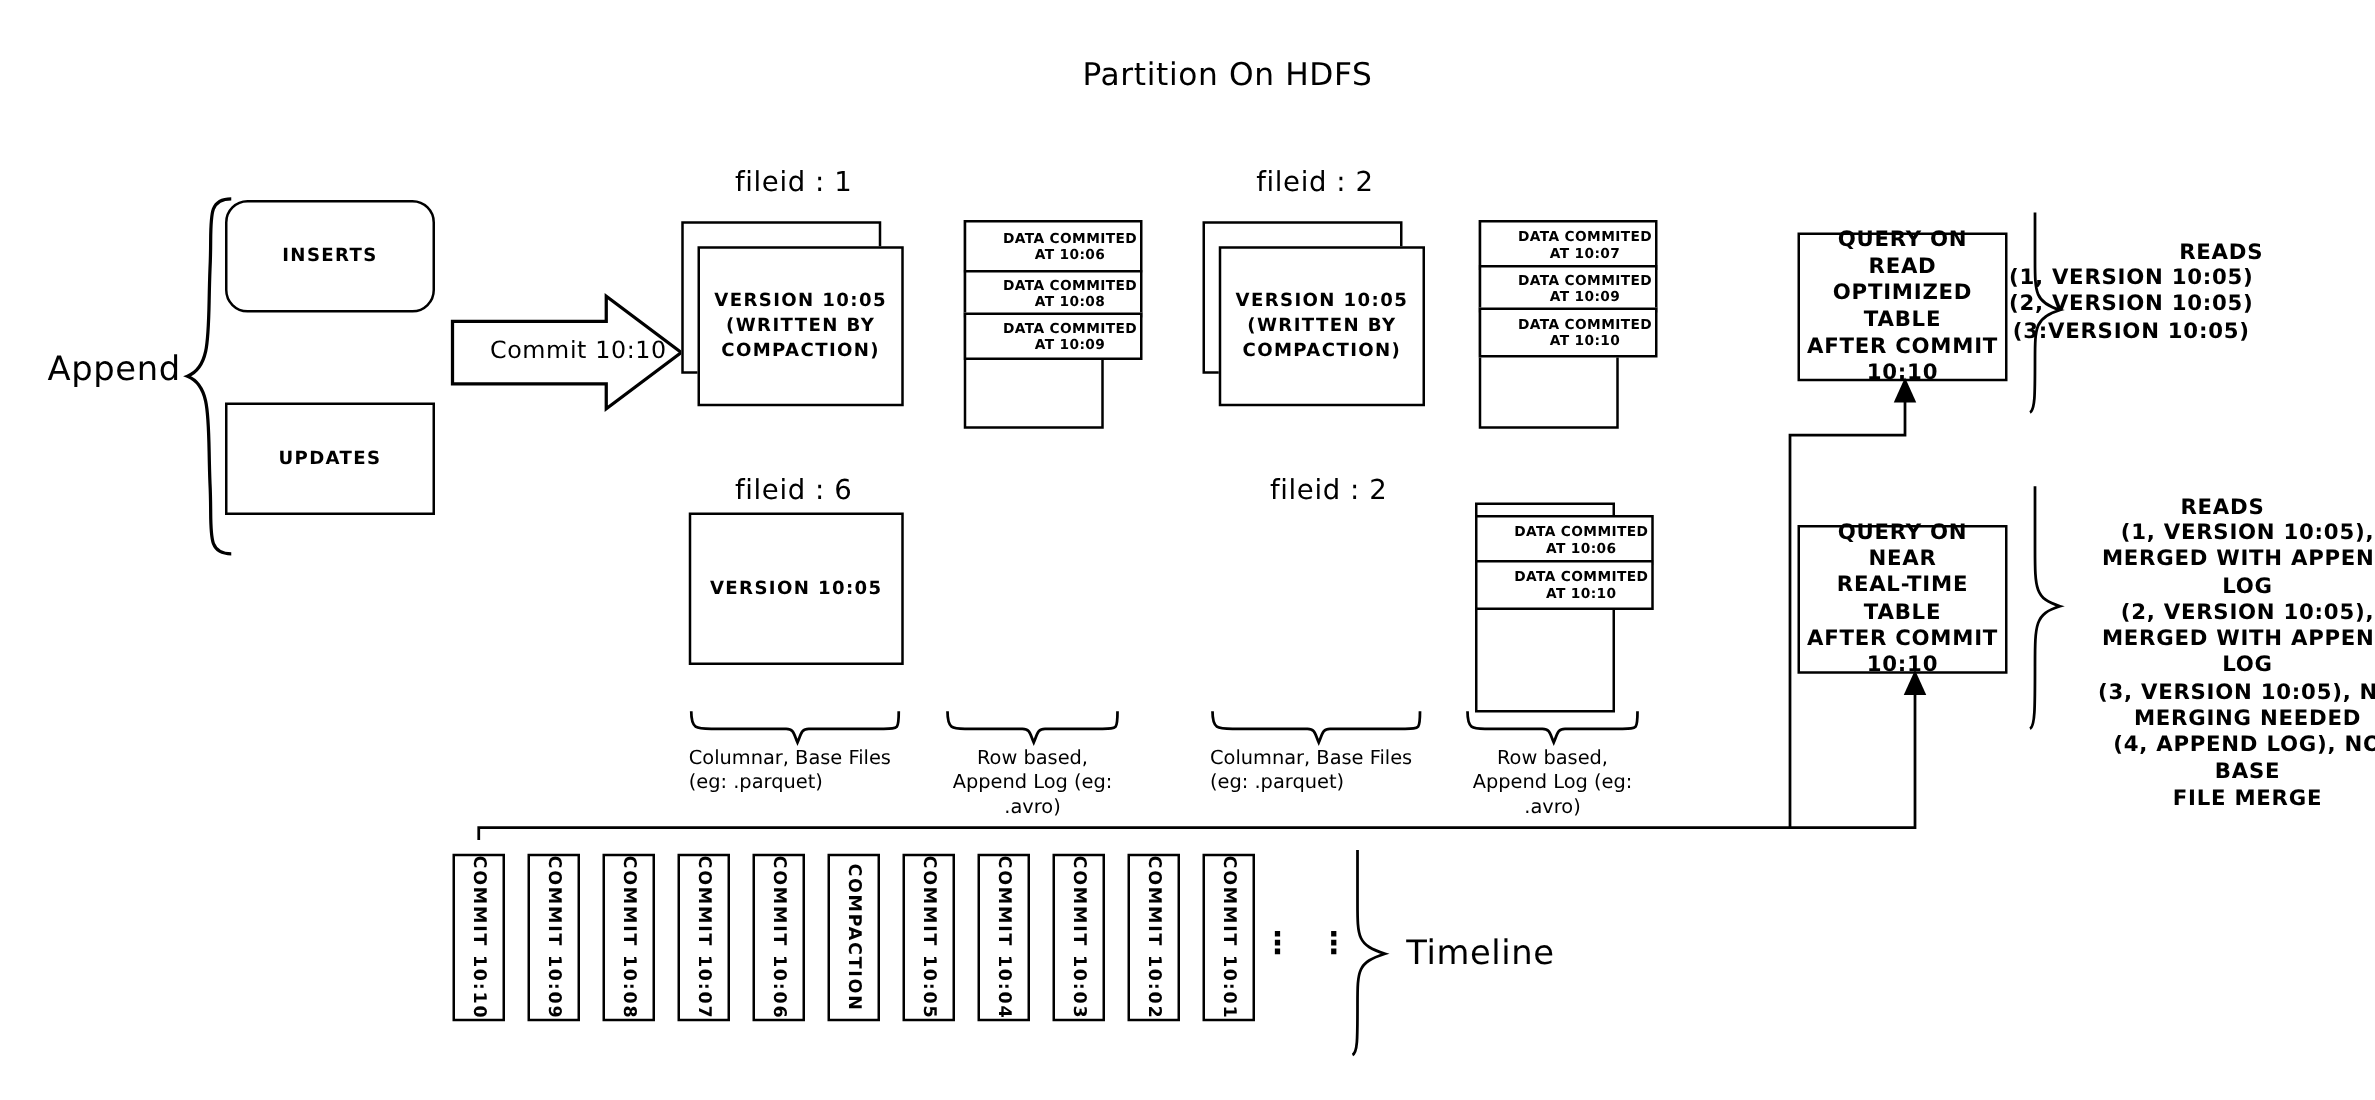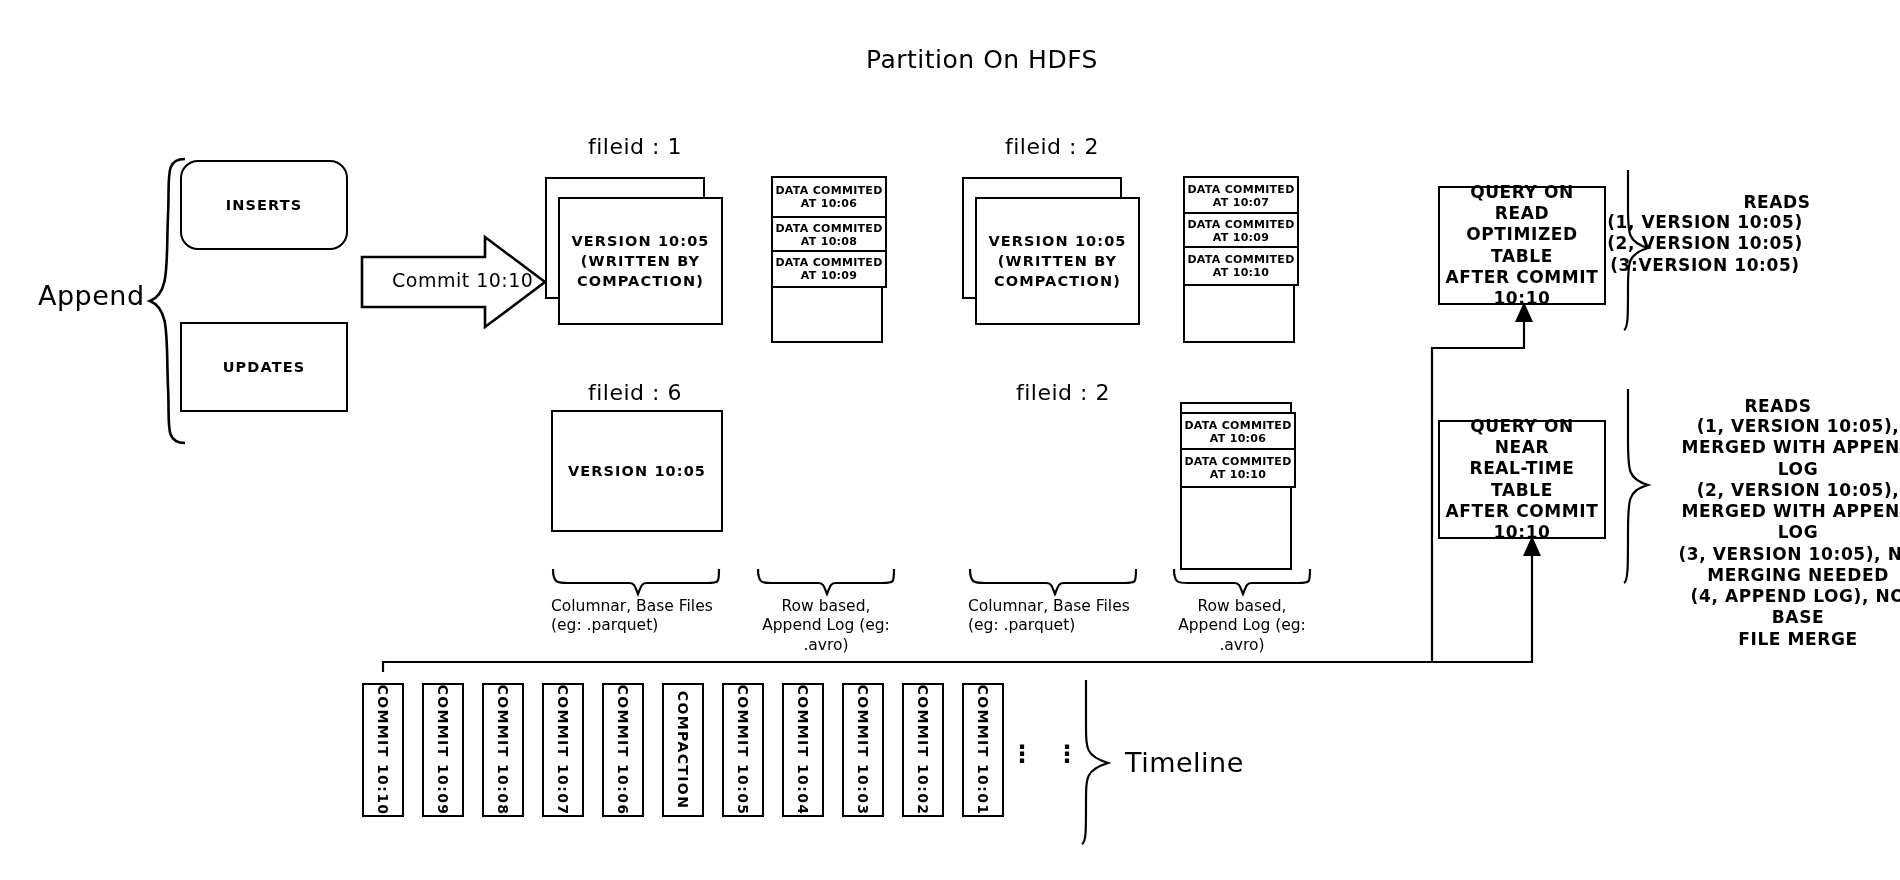--- a/index.html
+++ b/index.html
@@ -22,21 +22,21 @@
     font-size:22px;white-space:nowrap;letter-spacing:.5px;
   }
 
   
   .caps{
     font-family:"DejaVu Sans", sans-serif;
     font-weight:bold;font-size:14.5px;letter-spacing:1.1px;
     line-height:1.38;text-align:center;text-transform:uppercase;
   }
   .caps.sm{font-size:17px;letter-spacing:.6px;line-height:1.25;}
-  .caps.xs{font-size:11px;letter-spacing:.3px;line-height:1.2;}
+  .caps.xs{font-size:11px;letter-spacing:.3px;line-height:1.2;padding-left:27px;}
 
   .boxline{border:2.5px solid #000;background:#fff;}
   .boxline-thin{border:2px solid #000;background:#fff;}
 
   .centerflex{display:flex;align-items:center;justify-content:center;}
 
   .note{
     font-family:"DejaVu Sans", sans-serif;
     font-size:15.5px;line-height:1.25;text-align:center;white-space:pre-line;
   }

